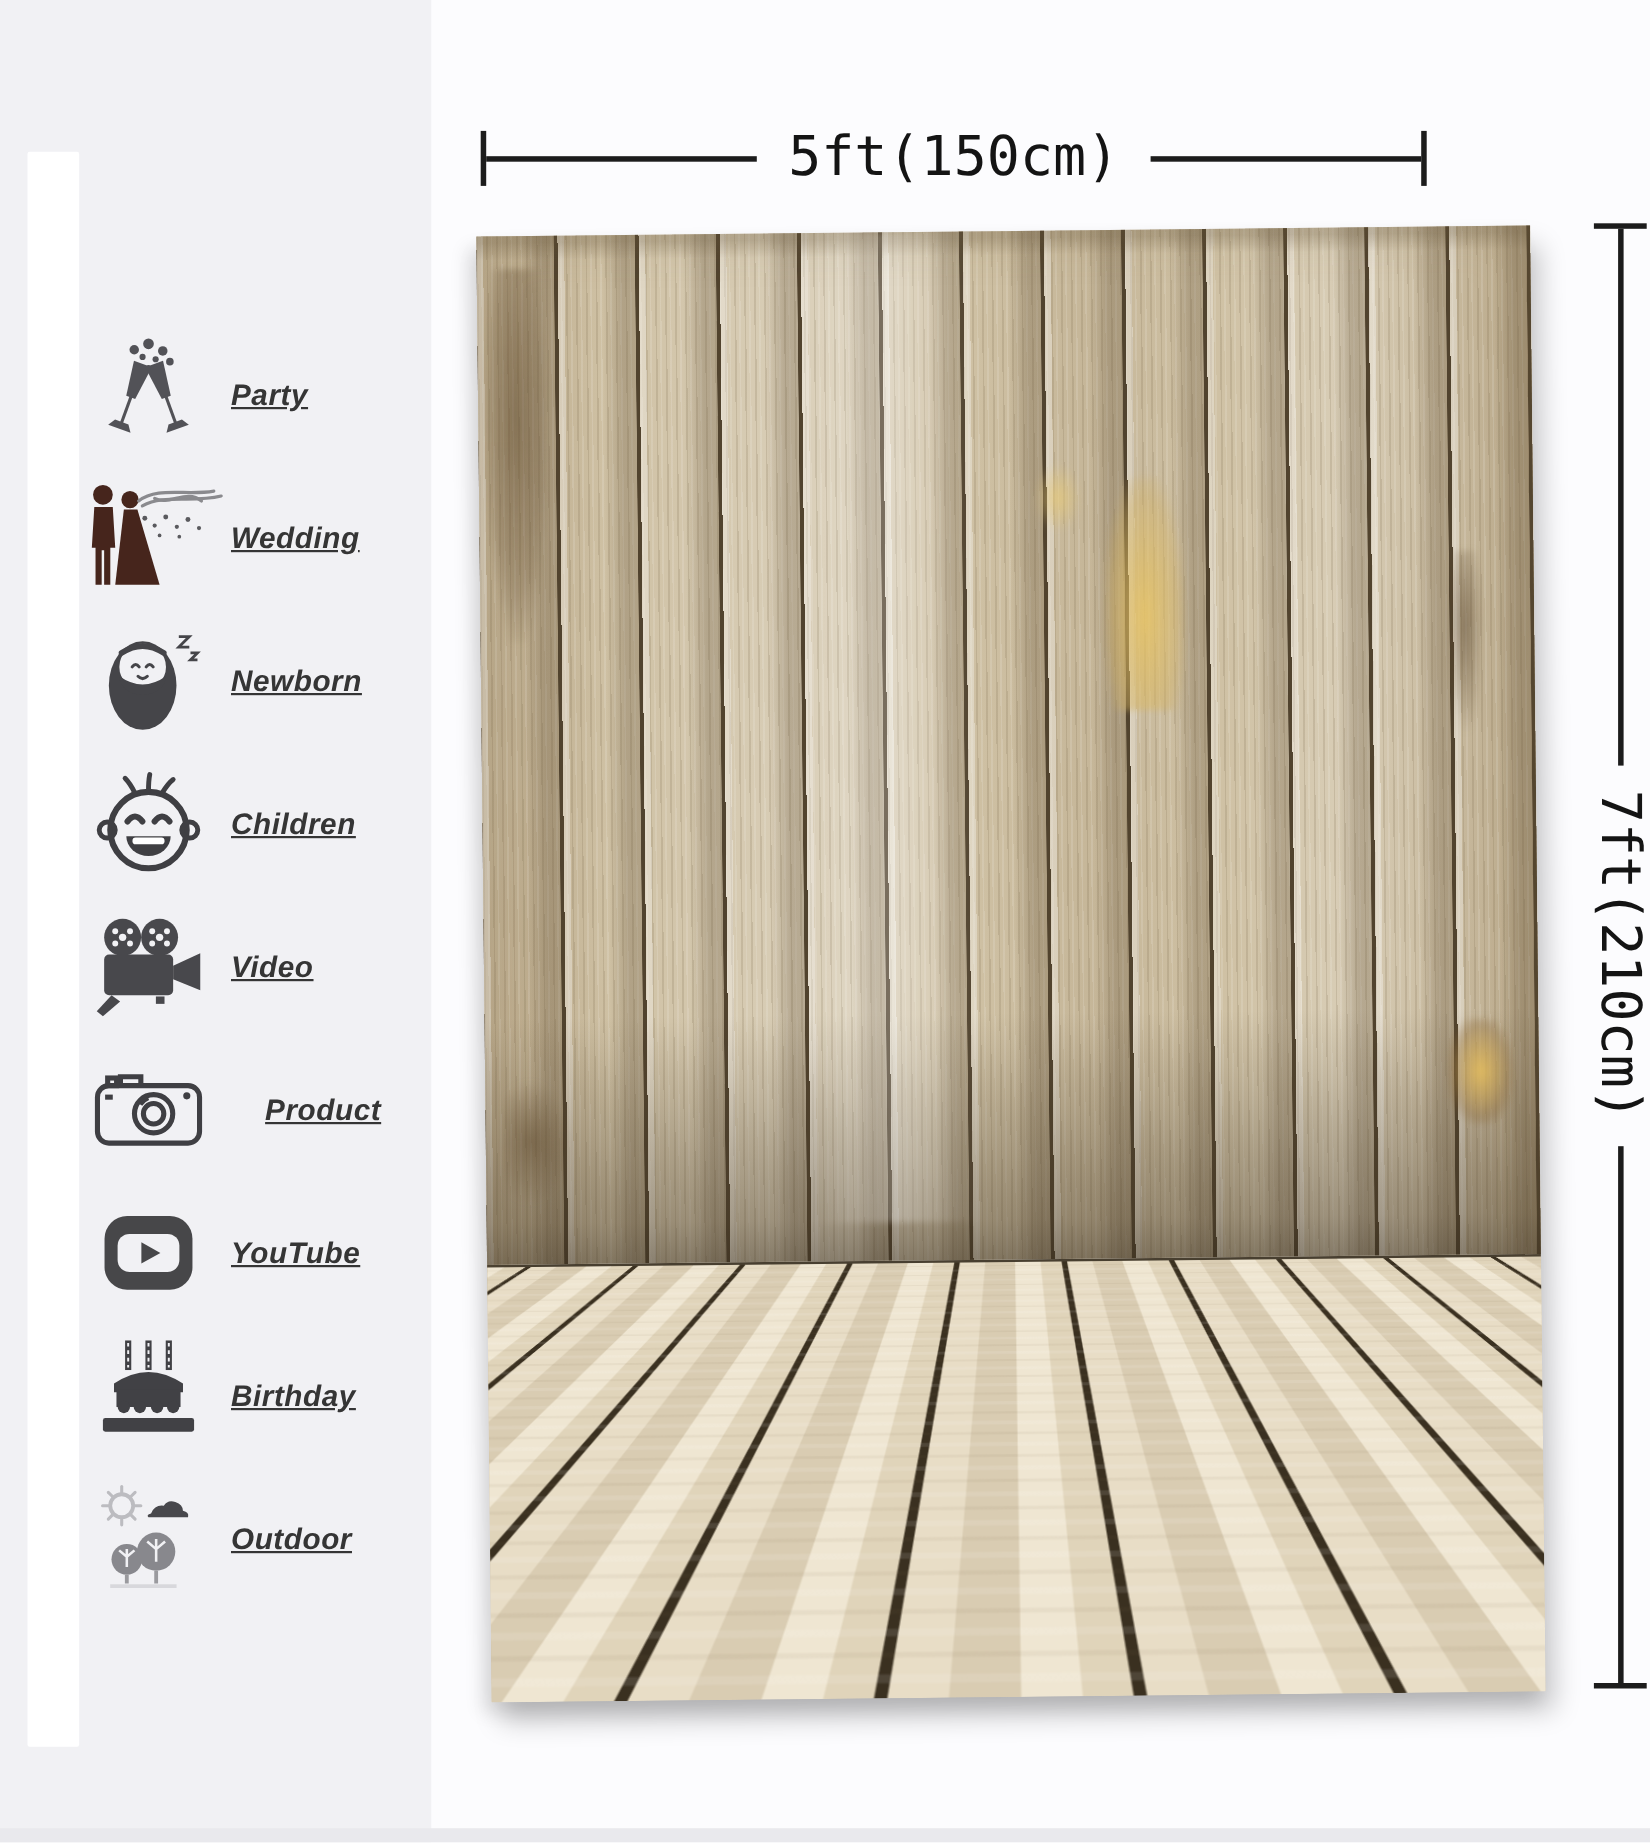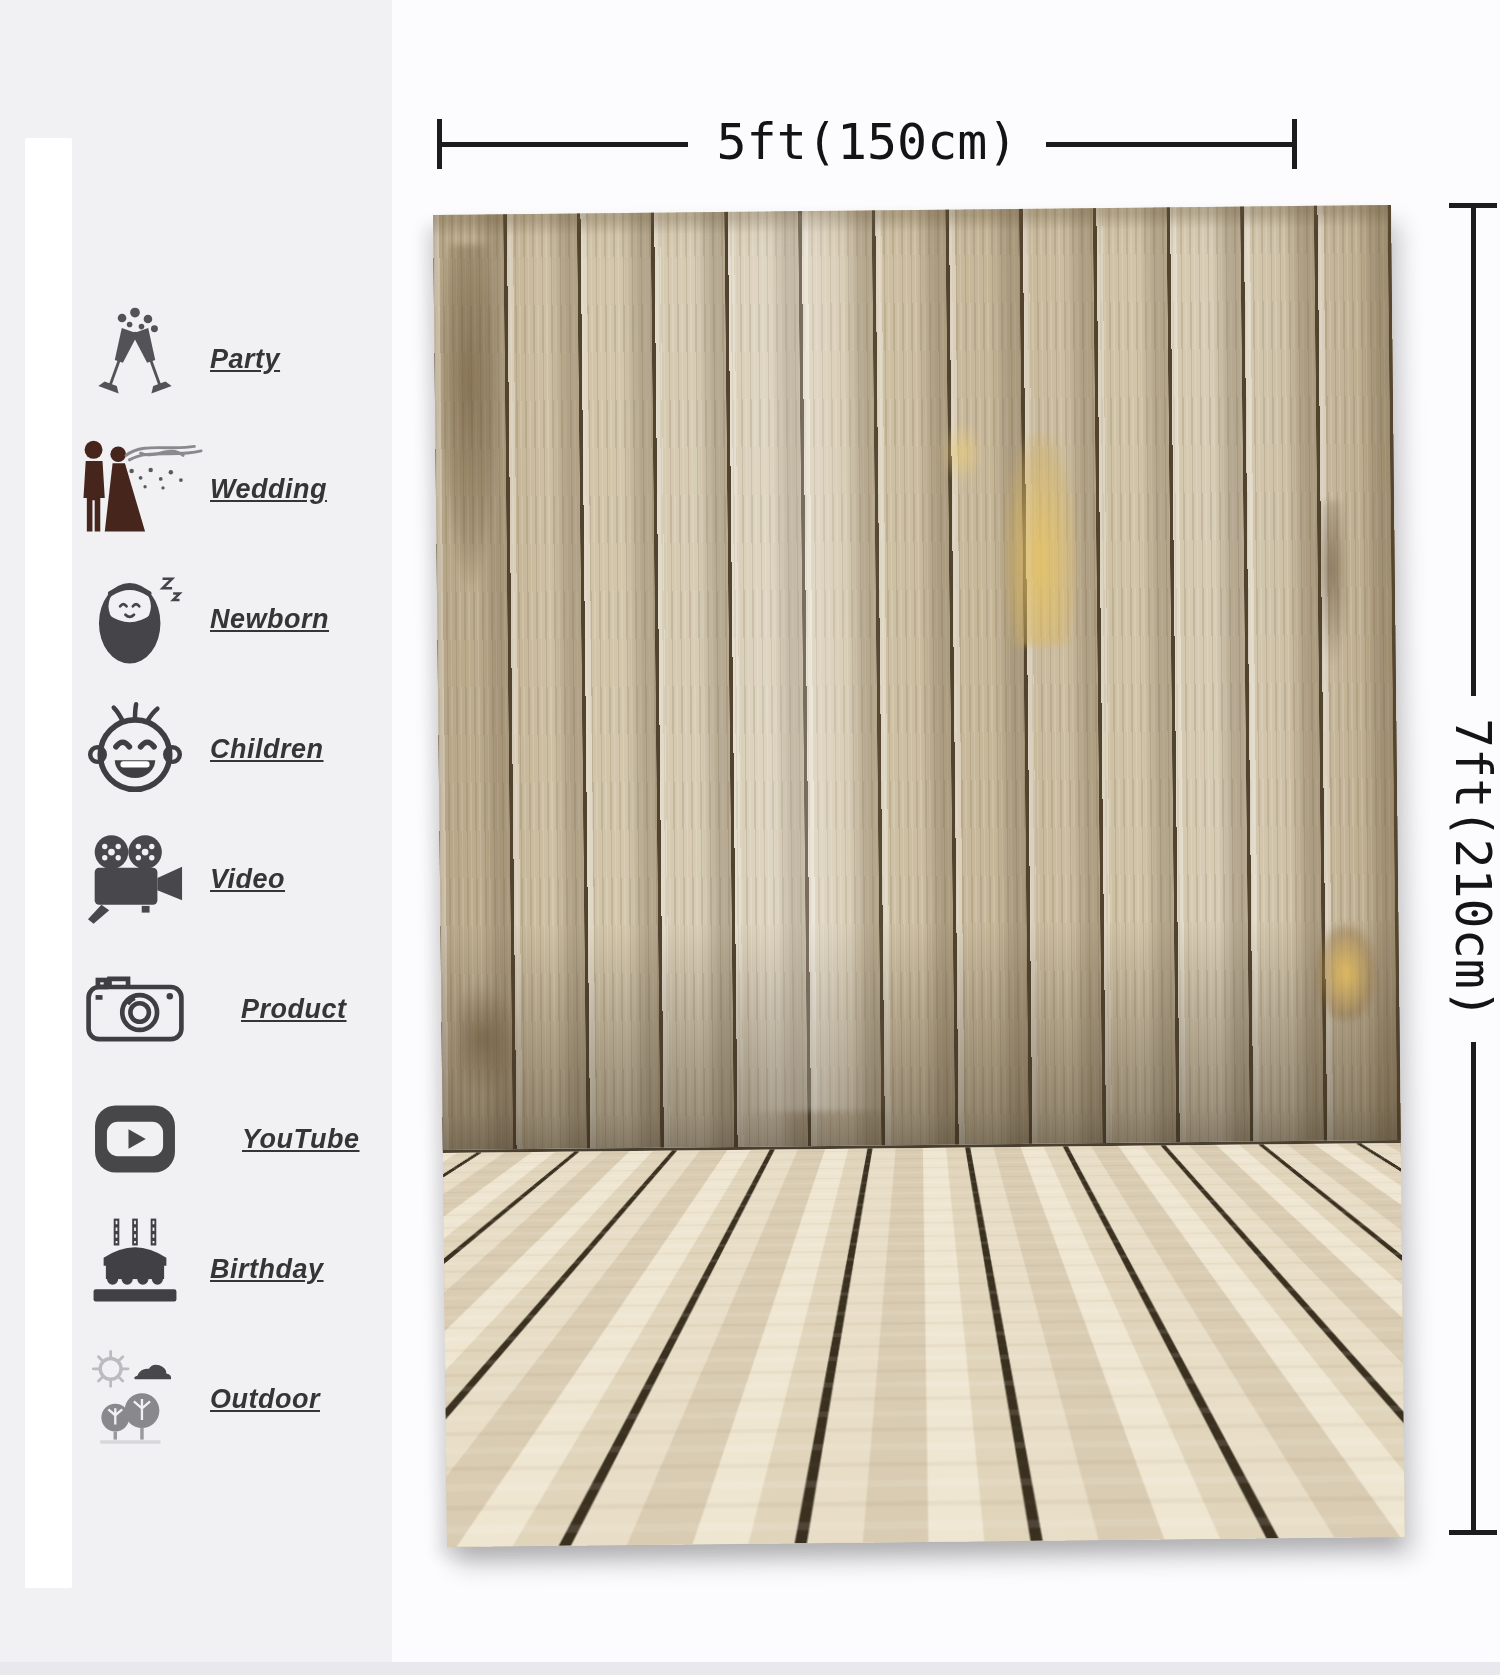--- a/index.html
+++ b/index.html
@@ -11,21 +11,21 @@
   .sidebar-panel{position:absolute;left:0;top:0;width:392px;height:1675px;background:#f1f1f4;}
   .white-strip{position:absolute;left:25px;top:138px;width:47px;height:1450px;background:#ffffff;border-radius:2px;}
   .cat-item{position:absolute;left:60px;width:326px;height:122px;display:flex;align-items:center;}
   .cat-item:nth-of-type(1){top:168px;}
   .cat-item:nth-of-type(2){top:298px;}
   .cat-item:nth-of-type(3){top:428px;}
   .cat-item:nth-of-type(4){top:558px;}
   .cat-item:nth-of-type(5){top:688px;text-align:right;}
   .cat-item:nth-of-type(6){top:818px;text-align:right;}
   .cat-item:nth-of-type(7){top:948px;gap:31px;}
-  .cat-item:nth-of-type(8){top:1078px;gap:32px;}
+  .cat-item:nth-of-type(8){top:1078px;}
   .cat-item:nth-of-type(9){top:1208px;}
   .cat-item:nth-of-type(10){top:1338px;}
   .cat-icon{flex:0 0 150px;display:flex;align-items:center;justify-content:center;}
   .cat-label{font-size:27px;font-weight:bold;font-style:italic;color:#353535;letter-spacing:.5px;text-decoration:underline;}
   
   .dim-top{position:absolute;left:437px;top:118px;width:860px;height:52px;display:flex;align-items:center;}
   .dim-top .tick{width:5px;height:50px;background:#1c1c1c;flex:0 0 5px;}
   .dim-top .seg{height:5px;background:#1c1c1c;flex:1 1 auto;}
   .dim-top .dim-label{flex:0 0 auto;margin:0 28px;font-family:"DejaVu Sans Mono",monospace;
     font-size:50px;color:#141414;transform:translateY(-2px);white-space:nowrap;}

